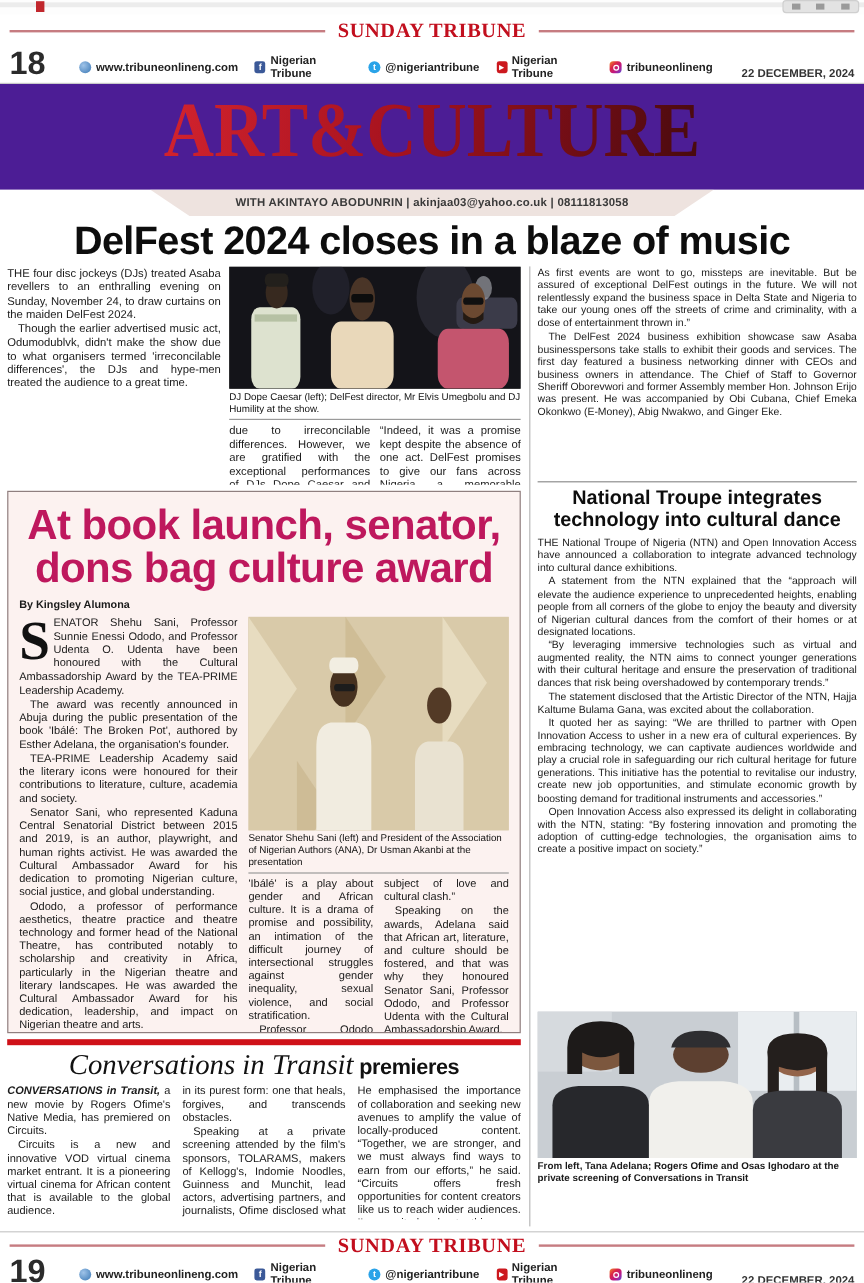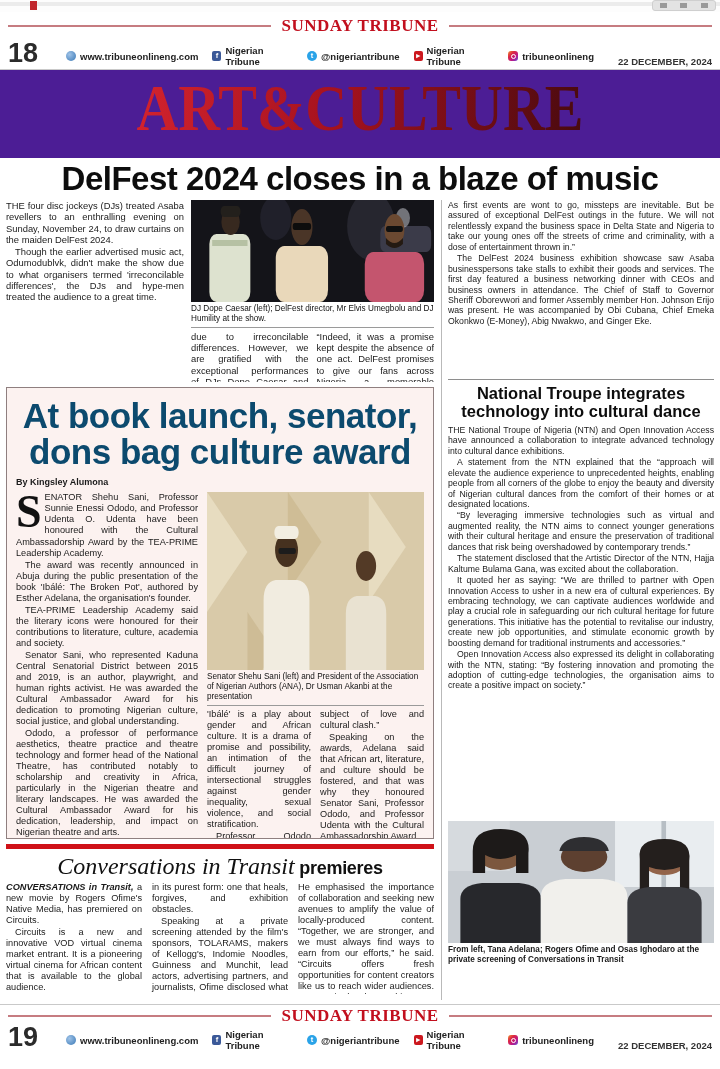--- a/index.html
+++ b/index.html
@@ -70,21 +70,21 @@
   .a1-subcols > div { flex:1; }
   .a1-col3 { font-size:8.7px; line-height:1.2; height:176px; overflow:hidden; }
   
   .rc-rule { height:1px; background:#8e8e8e; margin:3px 0 4px; }
   .troupe-head { text-align:center; font-size:16.5px; font-weight:bold; line-height:1.12; color:#0d0d0d; margin:2px 0 4px; }
   .troupe-body { font-size:8.7px; line-height:1.2; height:392px; overflow:hidden; }
   .photo3 { height:122px; margin-top:4px; background:#c8cdd1; }
   .caption-plain { font-size:8.2px; font-weight:bold; line-height:1.25; padding-top:2px; }
   
   .book-box { border:1px solid #8f7f7f; background:#fcf2f0; margin-top:5px; padding:6px 9px 4px; height:452px; overflow:hidden; }
-  .book-head { text-align:center; font-size:35px; font-weight:bold; letter-spacing:-.5px; line-height:1.02; color:#0c4a6e; padding:4px 0 6px; }
+  .book-head { text-align:center; font-size:35px; font-weight:bold; letter-spacing:-.5px; line-height:1.02; color:#be185d; padding:4px 0 6px; }
   .book-byline { font-size:9px; font-weight:bold; margin:2px 0 5px; }
   .book-cols { display:flex; gap:9px; }
   .b-col1 { width:182px; font-size:9.2px; line-height:1.2; height:352px; overflow:hidden; }
   .dropcap { float:left; font-family:"Liberation Serif", serif; font-size:46px; line-height:.78; font-weight:bold; padding:2px 3px 0 0; color:#111; }
   .b-right { flex:1; display:flex; flex-direction:column; }
   .photo2 { height:178px; background:#d8c9a8; }
   .b-textcols { display:flex; gap:9px; font-size:9.2px; line-height:1.2; height:132px; overflow:hidden; }
   .b-textcols > div { flex:1; }
   
   .red-rule { height:5px; background:#cf1118; margin:5px 0 3px; }
@@ -141,20 +141,23 @@
       <span class="social-item">
           <span class="sicon ig"></span>
           <span>tribuneonlineng</span>
         </span>
     </div>
     <div class="date">22 DECEMBER, 2024</div>
   </div>
 
   <div class="banner">
     <span class="banner-title">ART&amp;CULTURE</span>
+  </div>
+  <div class="banner-ribbon">
+    <b>WITH AKINTAYO ABODUNRIN  |  akinjaa03@yahoo.co.uk  |  08111813058</b>
   </div>
 
   <div class="headline1">DelFest 2024 closes in a blaze of music</div>
 
   <div class="main">
 
     <div class="left-stack">
 
       <div class="a1-row">
         <div class="a1-col1 bodytext">
@@ -245,21 +248,21 @@
       <div class="transit-head">
         <span class="it">Conversations in Transit</span><span class="bd"> premieres</span>
       </div>
       <div class="t-cols bodytext">
         <div>
           <p class="first"><span class="lead-it">CONVERSATIONS in Transit,</span><span> a new movie by Rogers Ofime's Native Media, has premiered on Circuits.</span></p>
           <p>Circuits is a new and innovative VOD virtual cinema market entrant. It is a pioneering virtual cinema for African content that is available to the global audience.</p>
           <p>Starring Richard Mofe-Damijo, Osas Ighodalo, Alex Ekubo, Rahama Sadau, Uzee Usman, Tana Adelana and Tope Tedela, 'Conversations in Transit' was shot on a moving train. It explores the theme of love</p>
         </div>
         <div>
-          <p class="noindent first">in its purest form: one that heals, forgives, and exhibition obstacles.</p>
+          <p class="noindent first">in its purest form: one that heals, forgives, and transcends obstacles.</p>
           <p>Speaking at a private screening attended by the film's sponsors, TOLARAMS, makers of Kellogg's, Indomie Noodles, Guinness and Munchit, lead actors, advertising partners, and journalists, Ofime disclosed what inspired the movie.</p>
           <p>On the film's distribution, Ofime revealed that, in line with the project's pioneering spirit, Native Media partnered with Circuits to reach more global audiences.</p>
         </div>
         <div>
           <p class="first">He emphasised the importance of collaboration and seeking new avenues to amplify the value of locally-produced content. “Together, we are stronger, and we must always find ways to earn from our efforts,” he said. “Circuits offers fresh opportunities for content creators like us to reach wider audiences. I'm excited about this new platform's potential.”</p>
           <p>Ofime's Native Media Ltd has to its credit, 'The Johnsons,' 'Wura,' 'HUSH,' 'Oloibiri' and 'Voiceless'.</p>
         </div>
       </div>
     </div>
 

